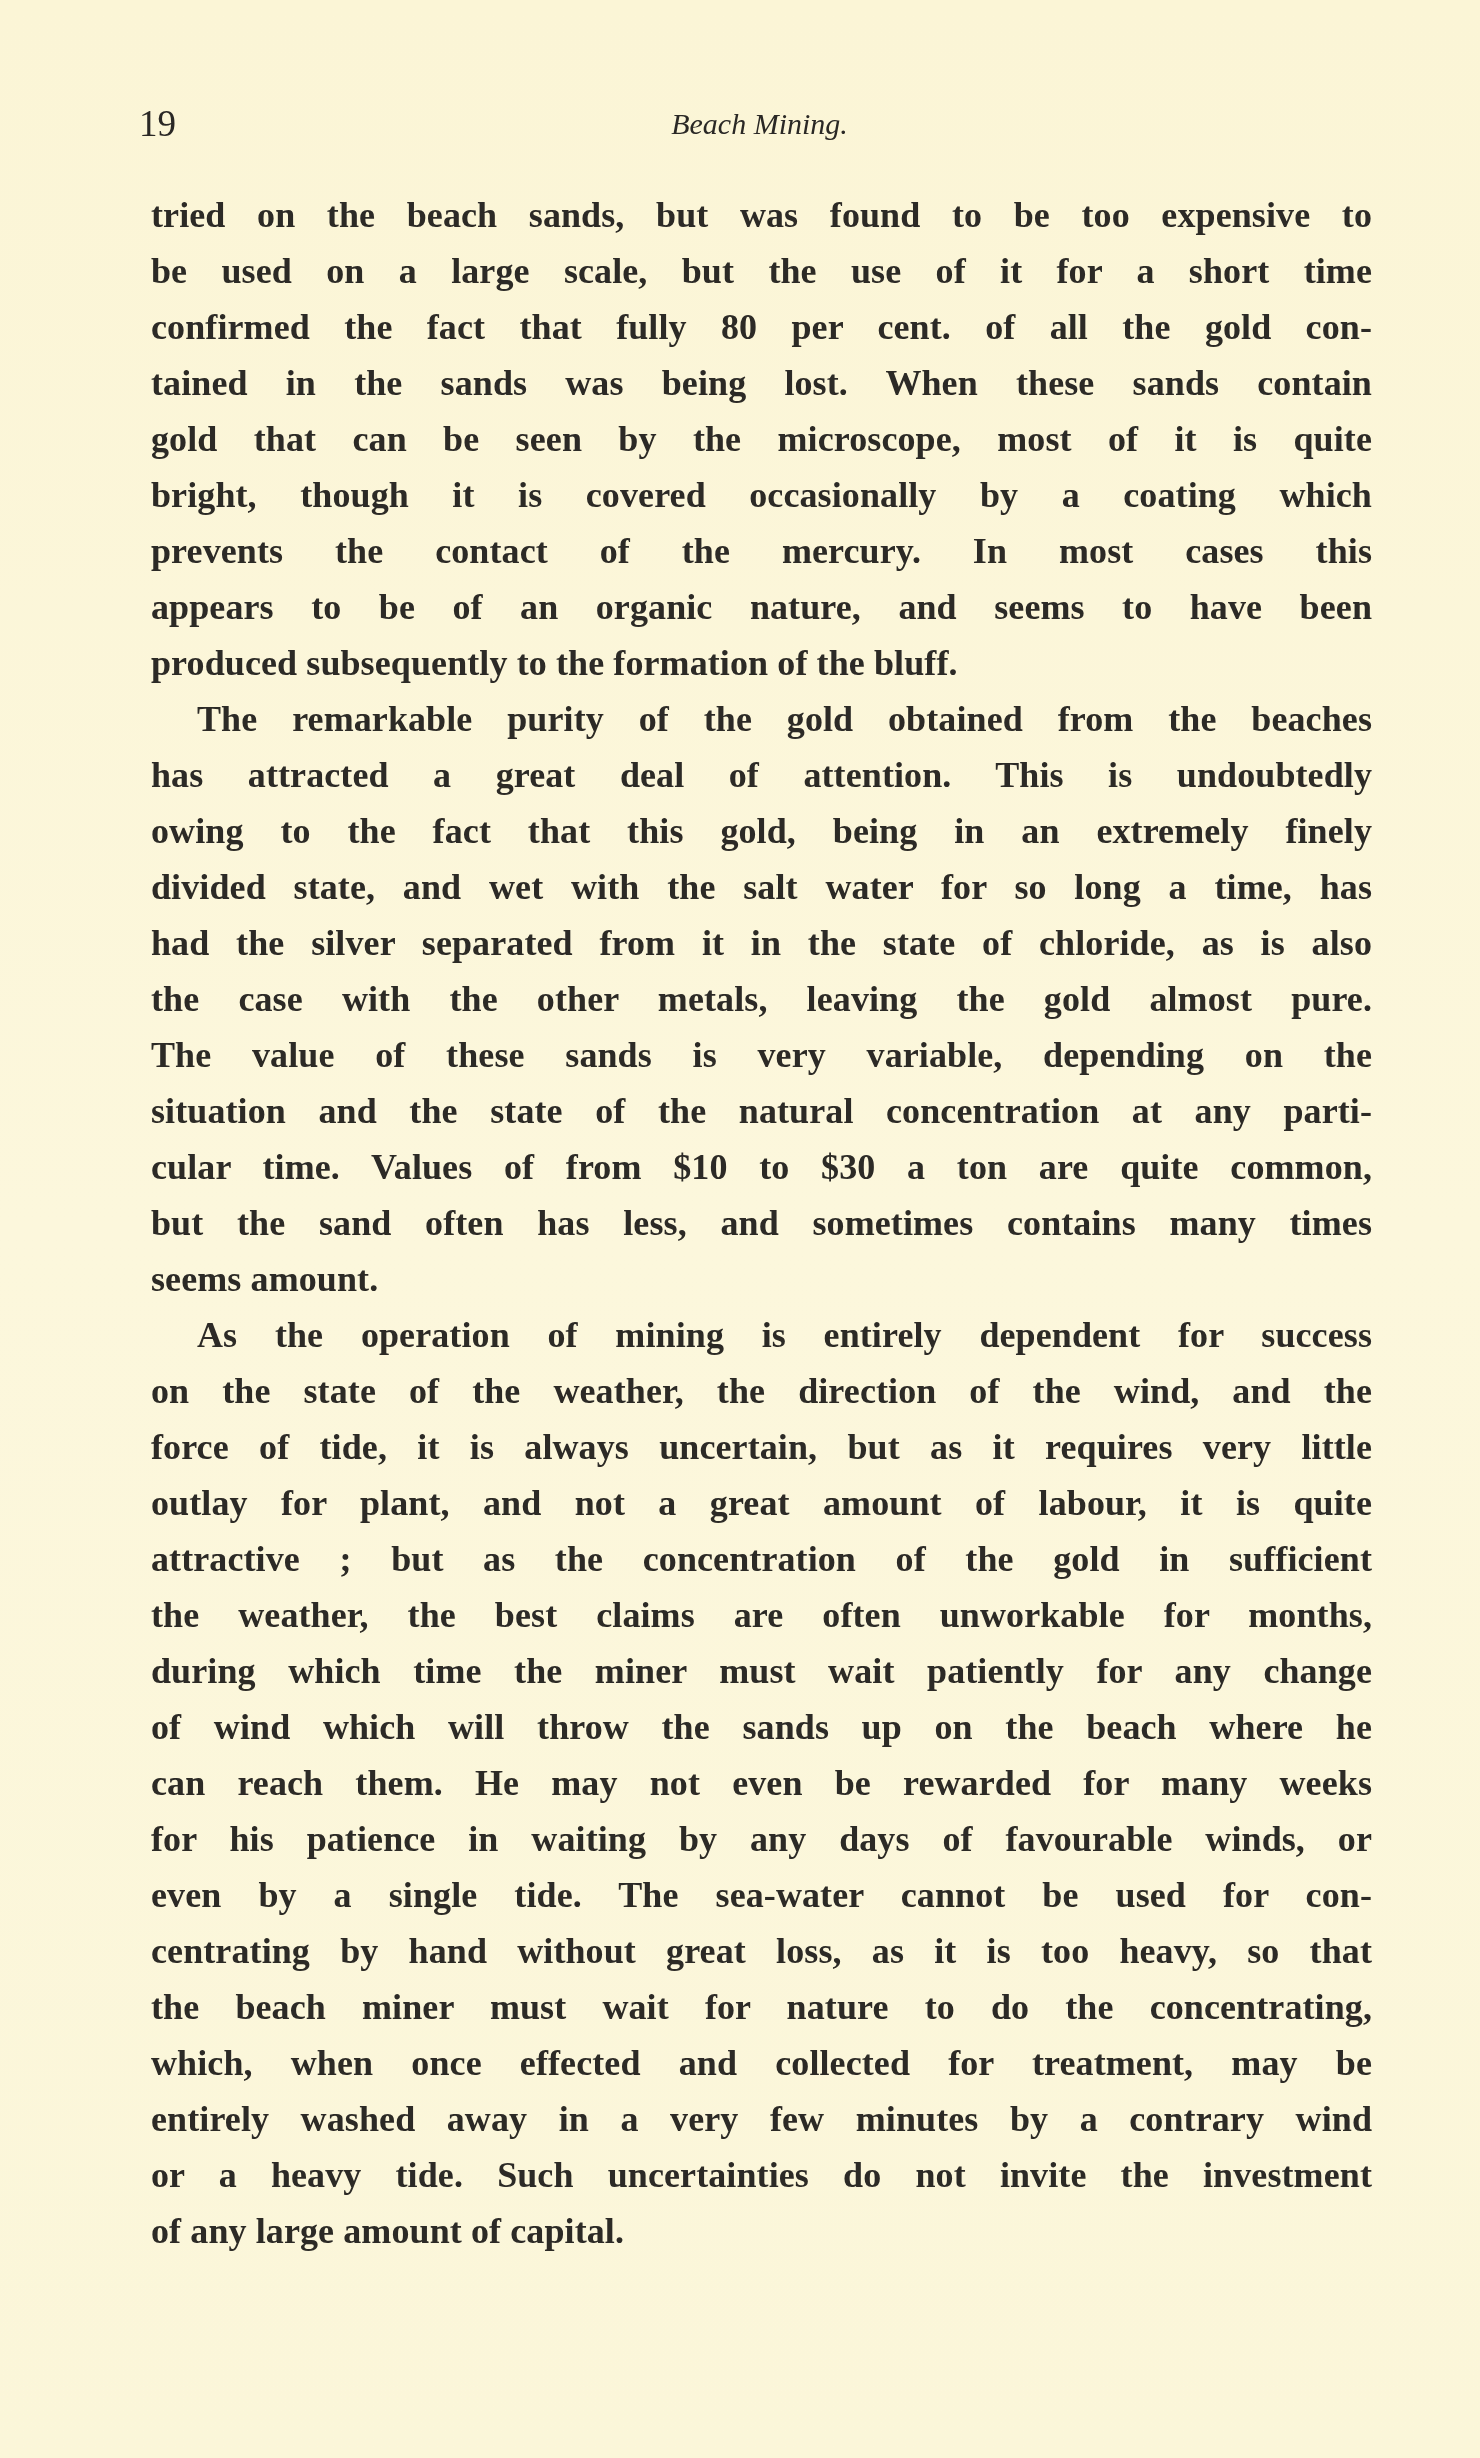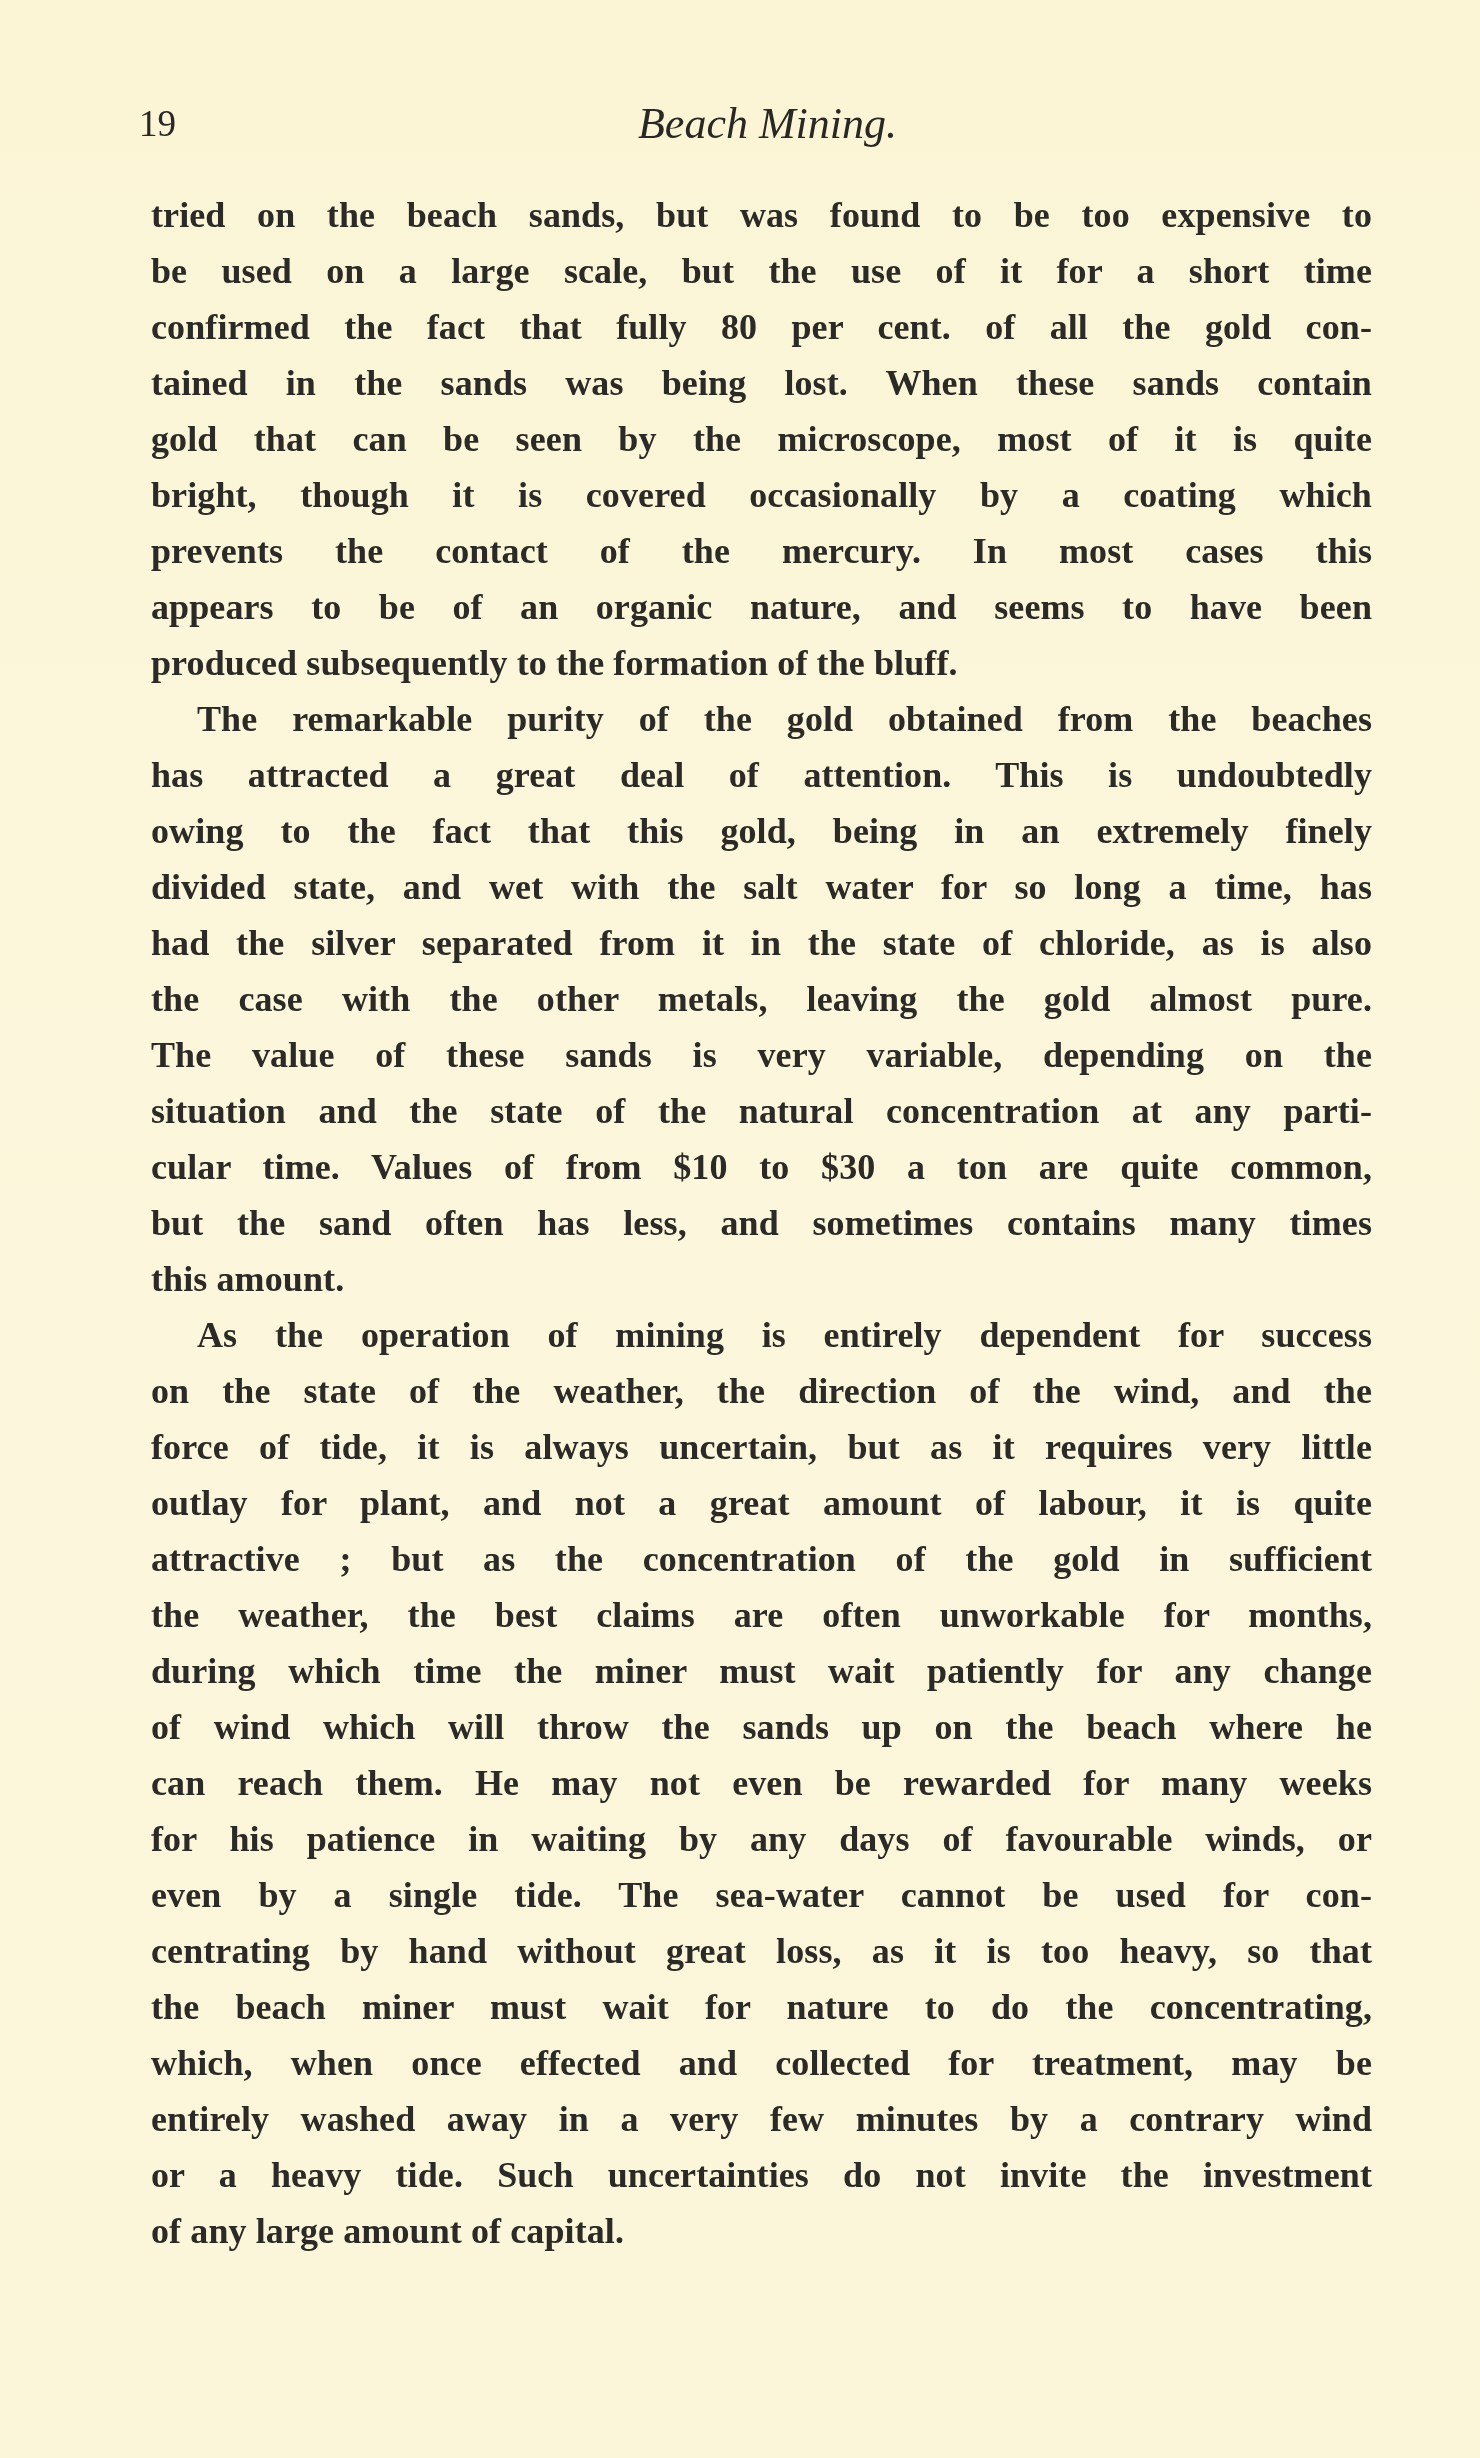--- a/index.html
+++ b/index.html
@@ -33,26 +33,26 @@
     .page-number {
       position: absolute;
       left: 0;
       top: 0;
       font-size: 37px;
       line-height: 50px;
       color: #2a2825;
     }
     .running-title {
       position: absolute;
-      left: 12px;
+      left: 4px;
       width: 1233px;
       top: 0;
       text-align: center;
       font-style: italic;
-      font-size: 44px;
+      font-size: 30px;
       line-height: 50px;
       color: #2a2825;
     }
     .body-text {
       position: absolute;
       left: 151px;
       top: 187px;
       width: 1221px;
       font-weight: bold;
     }
@@ -103,21 +103,21 @@
       <span class="line indent">The remarkable purity of the gold obtained from the beaches</span>
       <span class="line">has attracted a great deal of attention.  This is undoubtedly</span>
       <span class="line">owing to the fact that this gold, being in an extremely finely</span>
       <span class="line">divided state, and wet with the salt water for so long a time, has</span>
       <span class="line">had the silver separated from it in the state of chloride, as is also</span>
       <span class="line">the case with the other metals, leaving the gold almost pure.</span>
       <span class="line">The value of these sands is very variable, depending on the</span>
       <span class="line">situation and the state of the natural concentration at any parti-</span>
       <span class="line">cular time.  Values of from $10 to $30 a ton are quite common,</span>
       <span class="line">but the sand often has less, and sometimes contains many times</span>
-      <span class="line last">this amount.</span>
+      <span class="line last">seems amount.</span>
     </div>
 
     <div class="paragraph">
       <span class="line indent">As the operation of mining is entirely dependent for success</span>
       <span class="line">on the state of the weather, the direction of the wind, and the</span>
       <span class="line">force of tide, it is always uncertain, but as it requires very little</span>
       <span class="line">outlay for plant, and not a great amount of labour, it is quite</span>
       <span class="line">attractive ; but as the concentration of the gold in sufficient</span>
       <span class="line">the weather, the best claims are often unworkable for months,</span>
       <span class="line">during which time the miner must wait patiently for any change</span>

